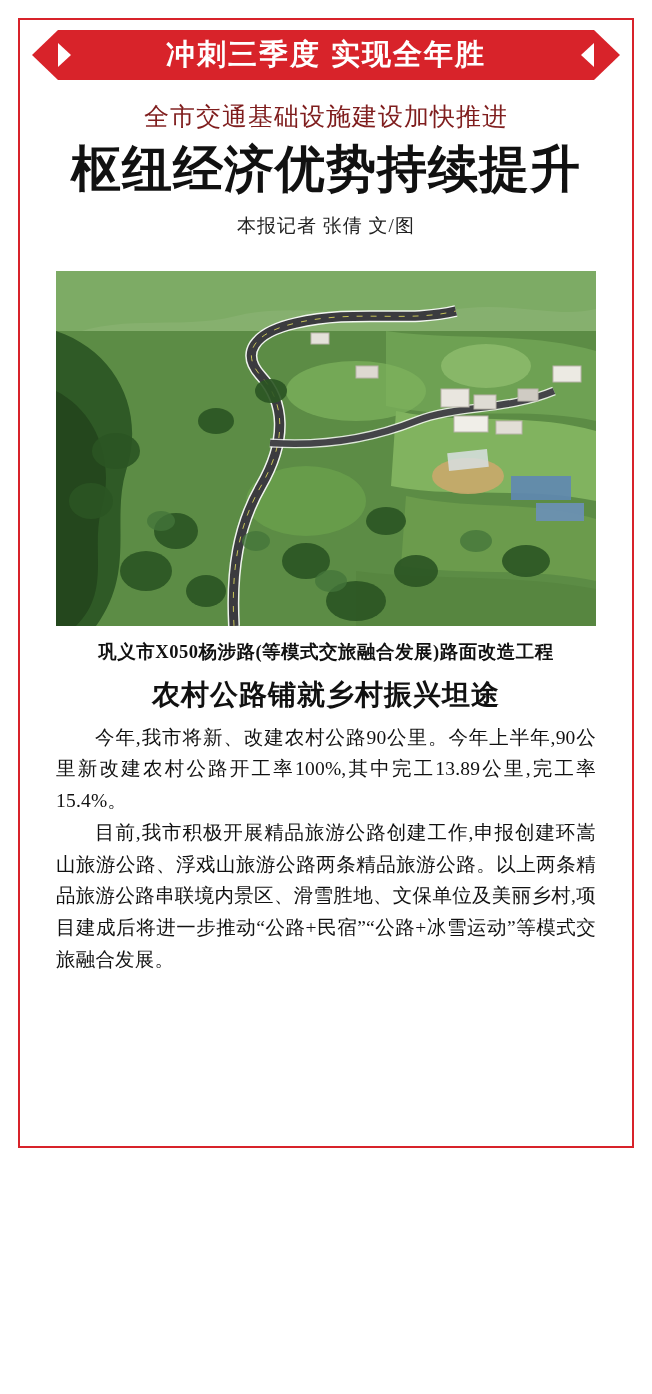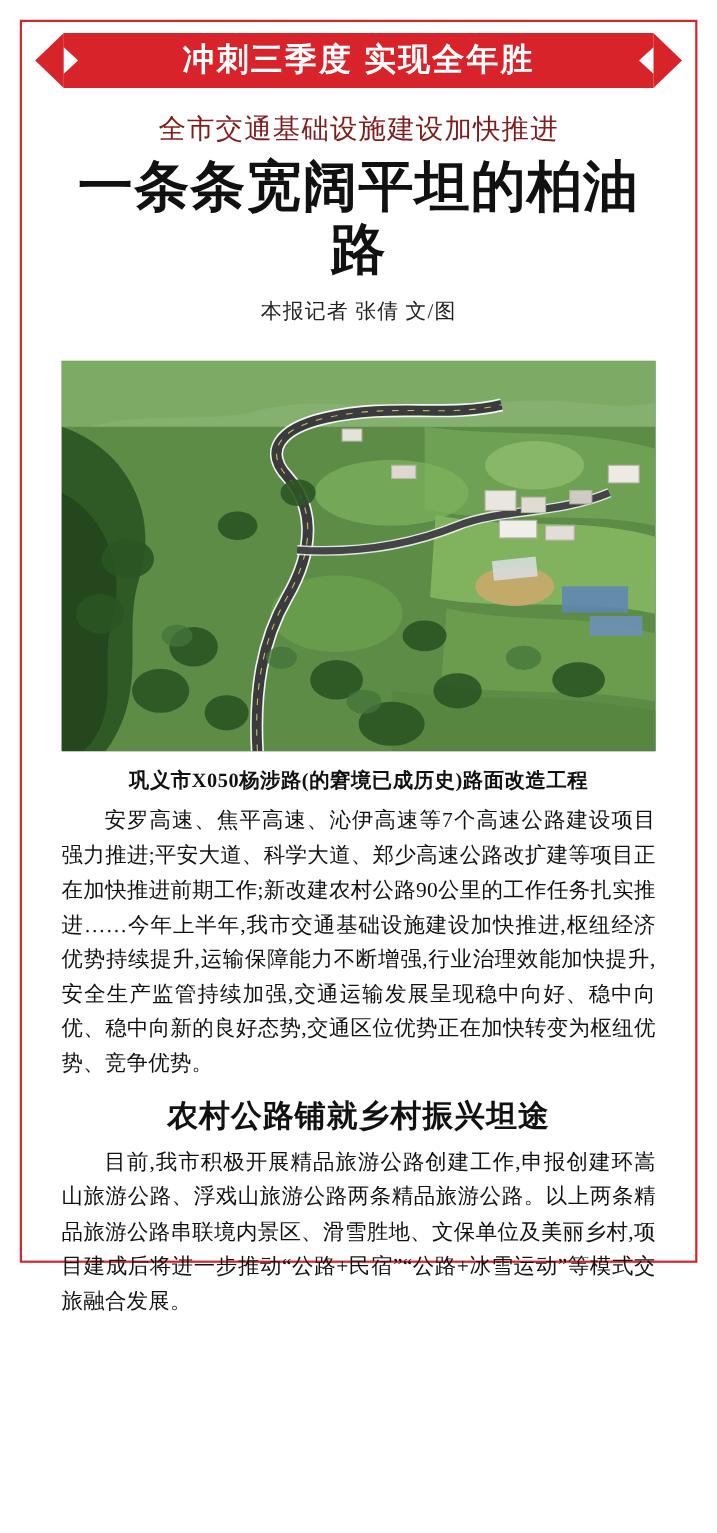--- a/index.html
+++ b/index.html
@@ -174,21 +174,21 @@
     <div class="banner-tail tail-left"></div>
     <div class="banner-tail tail-right"></div>
     <div class="banner">冲刺三季度  实现全年胜</div>
     <div class="tail-notch-l"></div>
     <div class="tail-notch-r"></div>
   </div>
 
   <div class="content">
 
     <div class="shoulder">全市交通基础设施建设加快推进</div>
-    <div class="headline">一条条宽阔平坦的柏油路</div>
+    <div class="headline">枢纽经济优势持续提升</div>
     <div class="byline">本报记者 张倩 文/图</div>
 
     <div class="photo">
       <svg width="540" height="355" viewBox="0 0 540 355" xmlns="http://www.w3.org/2000/svg">
         <defs>
           <linearGradient id="sky" x1="0" y1="0" x2="0" y2="1">
             <stop offset="0%" stop-color="#cfe3c0"></stop>
             <stop offset="100%" stop-color="#9dc184"></stop>
           </linearGradient>
           <linearGradient id="hill" x1="0" y1="0" x2="0" y2="1">
@@ -264,22 +264,22 @@
         </g>
         <g fill="#43753a" opacity="0.75">
           <ellipse cx="105" cy="250" rx="14" ry="10"></ellipse>
           <ellipse cx="275" cy="310" rx="16" ry="11"></ellipse>
           <ellipse cx="200" cy="270" rx="14" ry="10"></ellipse>
           <ellipse cx="420" cy="270" rx="16" ry="11"></ellipse>
         </g>
       </svg>
     </div>
 
-    <div class="caption">巩义市X050杨涉路(的窘境已成历史)路面改造工程</div>
-
-    <p class="body">安罗高速、焦平高速、沁伊高速等7个高速公路建设项目强力推进;平安大道、科学大道、郑少高速公路改扩建等项目正在加快推进前期工作;新改建农村公路90公里的工作任务扎实推进……今年上半年,我市交通基础设施建设加快推进,枢纽经济优势持续提升,运输保障能力不断增强,行业治理效能加快提升,安全生产监管持续加强,交通运输发展呈现稳中向好、稳中向优、稳中向新的良好态势,交通区位优势正在加快转变为枢纽优势、竞争优势。</p>
+    <div class="caption">巩义市X050杨涉路(等模式交旅融合发展)路面改造工程</div>
+
 
     <div class="subhead">农村公路铺就乡村振兴坦途</div>
 
+    <p class="body">今年,我市将新、改建农村公路90公里。今年上半年,90公里新改建农村公路开工率100%,其中完工13.89公里,完工率15.4%。</p>
     <p class="body">目前,我市积极开展精品旅游公路创建工作,申报创建环嵩山旅游公路、浮戏山旅游公路两条精品旅游公路。以上两条精品旅游公路串联境内景区、滑雪胜地、文保单位及美丽乡村,项目建成后将进一步推动“公路+民宿”“公路+冰雪运动”等模式交旅融合发展。</p>
 
   </div>
 </div>
 
 </body></html>

